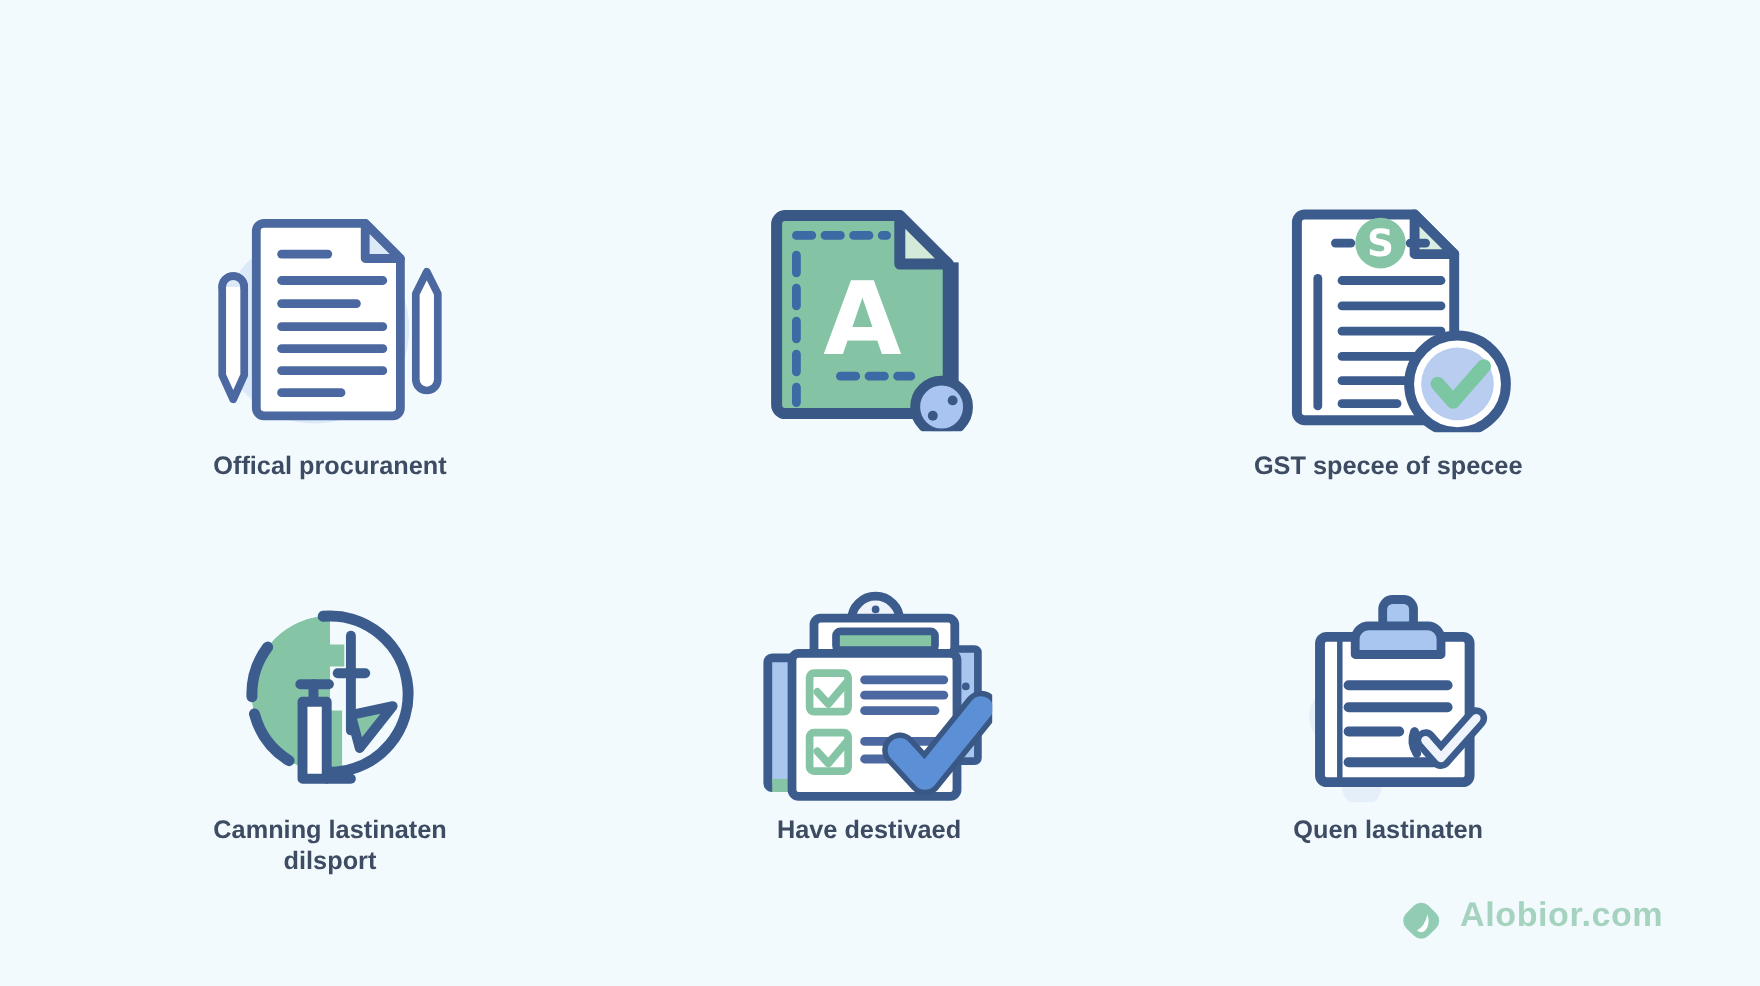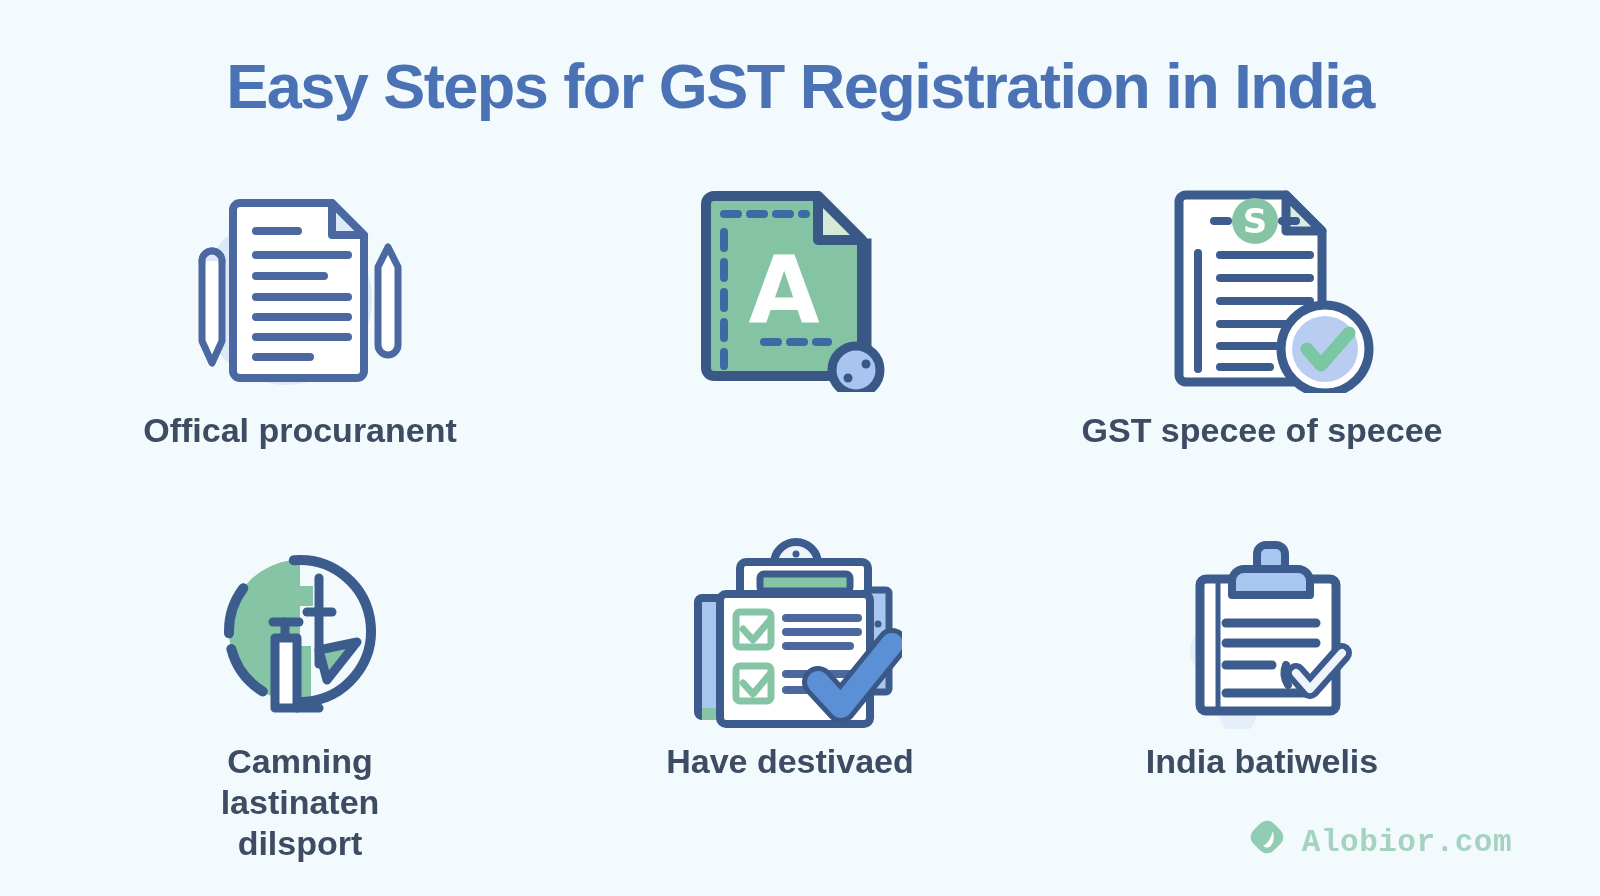--- a/index.html
+++ b/index.html
@@ -24,38 +24,37 @@
   .c2 { left:570px; }
   .c3 { left:1042px; }
   .r1 { top:182px; }
   .r2 { top:533px; }
   .icon-box {
     height:212px; display:flex; align-items:center; justify-content:center;
   }
   .r2 .icon-box { height:196px; }
   .caption {
     margin-top:16px; text-align:center;
-    font-size:34px; font-weight:700; color:#3d4b63; line-height:1.2;
+    font-size:23px; font-weight:700; color:#3d4b63; line-height:1.2;
   }
   .r2 .caption { margin-top:12px; }
   .w360 { max-width:360px; }
   .w280 { max-width:280px; }
   .brand {
     position:absolute; right:88px; bottom:36px;
-    display:flex; align-items:flex-end; gap:12px;font-family:Liberation Mono, monospace;
+    display:flex; align-items:flex-start; gap:12px;
   }
   .brand-text { font-size:31px; font-weight:700; color:#a5d3bf; letter-spacing:0.5px; }
   svg { display:block; }
 </style>
 </head>
 <body>
 
 <div class="page">
 
-  <h1 class="title">Easy Steps for GST Registration in India</h1>
 
   <div class="cell c1 r1">
     <div class="icon-box">
       <svg width="244" height="198" viewBox="0 0 244 198">
         <circle cx="108" cy="110" r="86" fill="#dce9f8"></circle>
 
         <g stroke="#4b69a0" stroke-width="7" fill="#ffffff" stroke-linejoin="round" stroke-linecap="round">
           <path d="M24,72 a10,10 0 0 1 20,0 v80 l-10,22 l-10,-22 z"></path>
           <path d="M24,72 a10,10 0 0 1 20,0" fill="#dce9f8"></path>
         </g>
@@ -221,21 +220,21 @@
           <line x1="66" y1="110" x2="156" y2="110"></line>
           <line x1="66" y1="132" x2="112" y2="132"></line>
           <line x1="66" y1="160" x2="152" y2="160"></line>
         </g>
 
         <path d="M136,140 l14,16 l32,-36" fill="none" stroke="#3d5c8e" stroke-width="20" stroke-linecap="round" stroke-linejoin="round"></path>
         <path d="M136,140 l14,16 l32,-36" fill="none" stroke="#eef3fc" stroke-width="8" stroke-linecap="round" stroke-linejoin="round"></path>
         <path d="M126,132 q-4,10 2,20" fill="none" stroke="#3d5c8e" stroke-width="8" stroke-linecap="round"></path>
       </svg>
     </div>
-    <div class="caption">India batiwelis</div>
+    <div class="caption">Quen lastinaten</div>
   </div>
 
   <div class="brand">
     <span>
       <svg width="46" height="46" viewBox="0 0 48 48">
         <rect x="9" y="9" width="30" height="30" rx="10" fill="#92ccb4" transform="rotate(45 24 24)"></rect>
         <path d="M20,33 q7,-3 10,-15 q3,9 -2,15 q-4,4 -8,0 z" fill="#ffffff"></path>
       </svg>
     </span>
     <span class="brand-text">Alobior.com</span>

